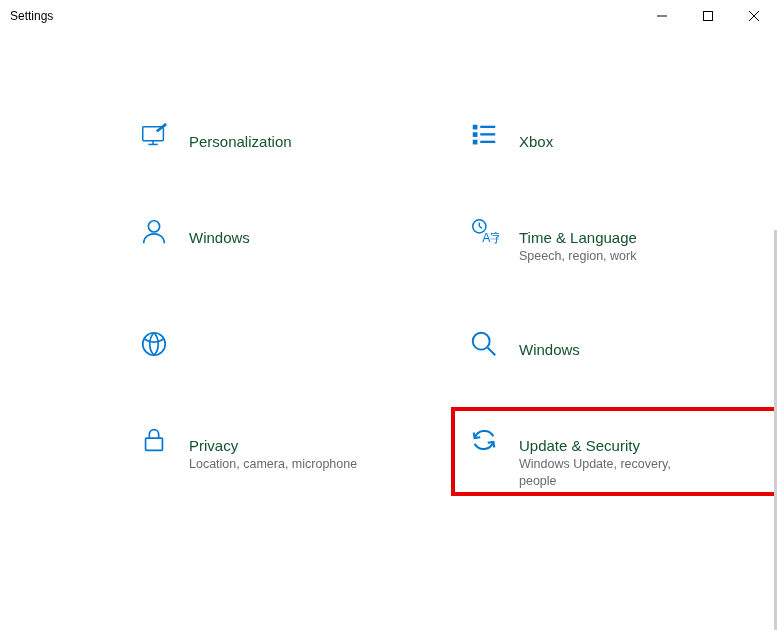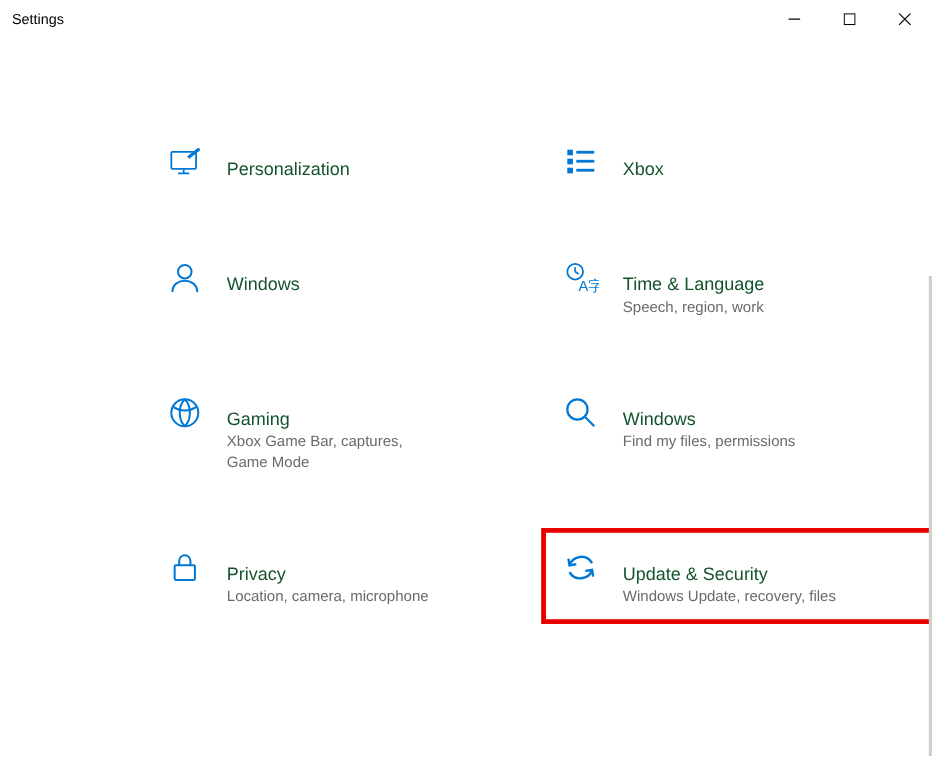--- a/index.html
+++ b/index.html
@@ -183,37 +183,32 @@
 
   <div class="category">
     <div class="category-icon">
       <svg viewBox="0 0 32 32" fill="none" stroke="#0078d4" stroke-width="1.8">
         <circle cx="16" cy="16" r="12"></circle>
         <path d="M16 4 C10 10 10 22 16 28"></path>
         <path d="M16 4 C22 10 22 22 16 28"></path>
         <path d="M6 11 C12 15 20 15 26 11"></path>
       </svg>
     </div>
-    <div class="category-text">
-      <span class="category-title">Gaming</span>
-      <span class="category-subtitle">Xbox Game Bar, captures, Game Mode</span>
-    </div>
   </div>
 
 
   <div class="category">
     <div class="category-icon">
       <svg viewBox="0 0 32 32" fill="none" stroke="#0078d4" stroke-width="2">
         <circle cx="13" cy="13" r="9"></circle>
         <line x1="20" y1="20" x2="28" y2="28"></line>
       </svg>
     </div>
     <div class="category-text">
       <span class="category-title">Windows</span>
-      <span class="category-subtitle">Find my files, permissions</span>
     </div>
   </div>
 
   <div class="category">
     <div class="category-icon">
       <svg viewBox="0 0 32 32" fill="none" stroke="#0078d4" stroke-width="1.8">
         <rect x="7" y="14" width="18" height="13" rx="1"></rect>
         <path d="M11 14 V10 a5 5 0 0 1 10 0 V14"></path>
       </svg>
     </div>
@@ -227,19 +222,19 @@
     <div class="category-icon">
       <svg viewBox="0 0 32 32" fill="none" stroke="#0078d4" stroke-width="2.2">
         <path d="M26 12 A11 11 0 0 0 6 14"></path>
         <path d="M6 20 A11 11 0 0 0 26 18"></path>
         <path d="M5 8 L6 14 L12 13" fill="none"></path>
         <path d="M27 24 L26 18 L20 19" fill="none"></path>
       </svg>
     </div>
     <div class="category-text">
       <span class="category-title">Update &amp; Security</span>
-      <span class="category-subtitle">Windows Update, recovery, files</span>
+      <span class="category-subtitle">Windows Update, recovery, people</span>
     </div>
   </div>
 
 </div>
 
 <div class="scrollbar-hint"></div>
 
 </body></html>

